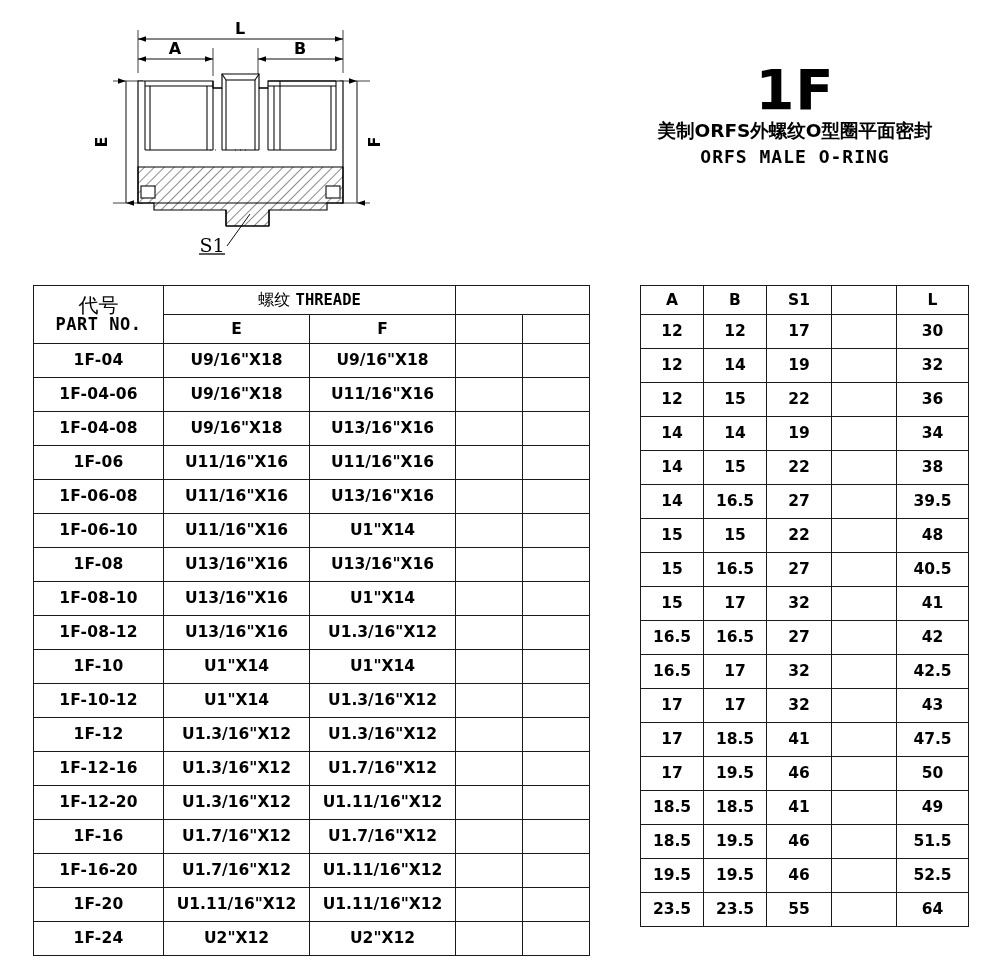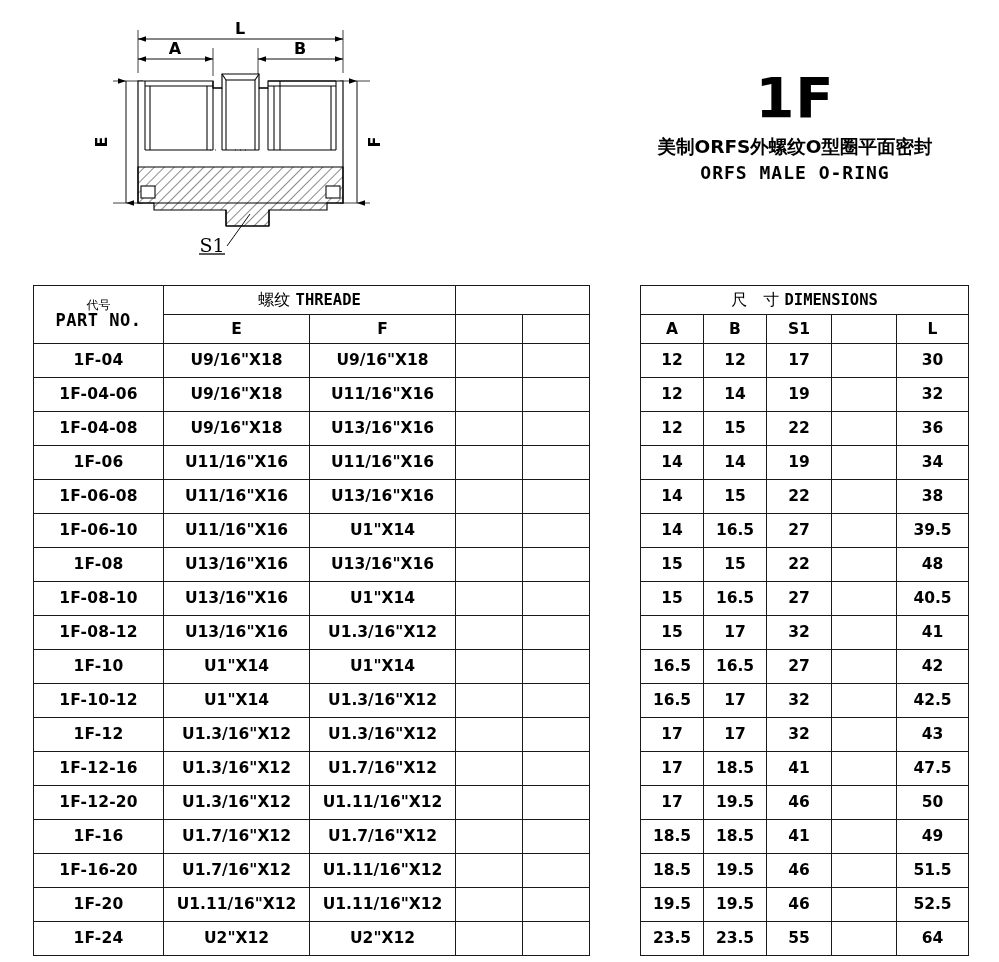--- a/index.html
+++ b/index.html
@@ -41,21 +41,21 @@
     top: 62px;
     width: 390px;
     text-align: center;
   }
   #code-title {
     font-family: "DejaVu Sans", sans-serif;
     font-size: 56px;
     font-weight: bold;
     letter-spacing: 1px;
     line-height: 1;
-    margin: 8px;
+    margin: 0;
     padding: 0;
   }
   #subtitle-cn {
     font-family: "DejaVu Sans", sans-serif;
     font-size: 18.5px;
     font-weight: bold;
     letter-spacing: 0px;
     white-space: nowrap;
   }
   #subtitle-en {
@@ -112,21 +112,21 @@
     font-weight: bold;
   }
   .partno-head {
     line-height: 1.12;
     padding: 2px 0;
   }
   .partno-head .l1 {
     display: block;
     font-family: Liberation Sans, sans-serif;
     font-weight: normal;
-    font-size: 12px;
+    font-size: 20px;
   }
   .partno-head .l2 {
     display: block;
     font-family: "DejaVu Sans Mono", monospace;
     font-weight: bold;
     font-size: 17px;
     letter-spacing: 0.5px;
   }
   td.partno {
     font-family: "DejaVu Sans", sans-serif;
@@ -435,26 +435,20 @@
   <table class="spec" id="table-right">
     <colgroup>
       <col class="c-a">
         <col class="c-b">
         <col class="c-s1">
         <col class="c-x3">
         <col class="c-l">
     </colgroup>
     <thead>
       <tr>
-        <th colspan="5" class="hdr-group">
-          <span class="cn">尺　寸</span>
-          <span class="mono">DIMENSIONS</span>
-        </th>
-      </tr>
-      <tr>
         <th class="hdr-sub">A</th>
         <th class="hdr-sub">B</th>
         <th class="hdr-sub">S1</th>
         <th></th>
         <th class="hdr-sub">L</th>
       </tr>
     </thead>
     <tbody id="right-body">
         <tr>
           <td class="dim">12</td>

